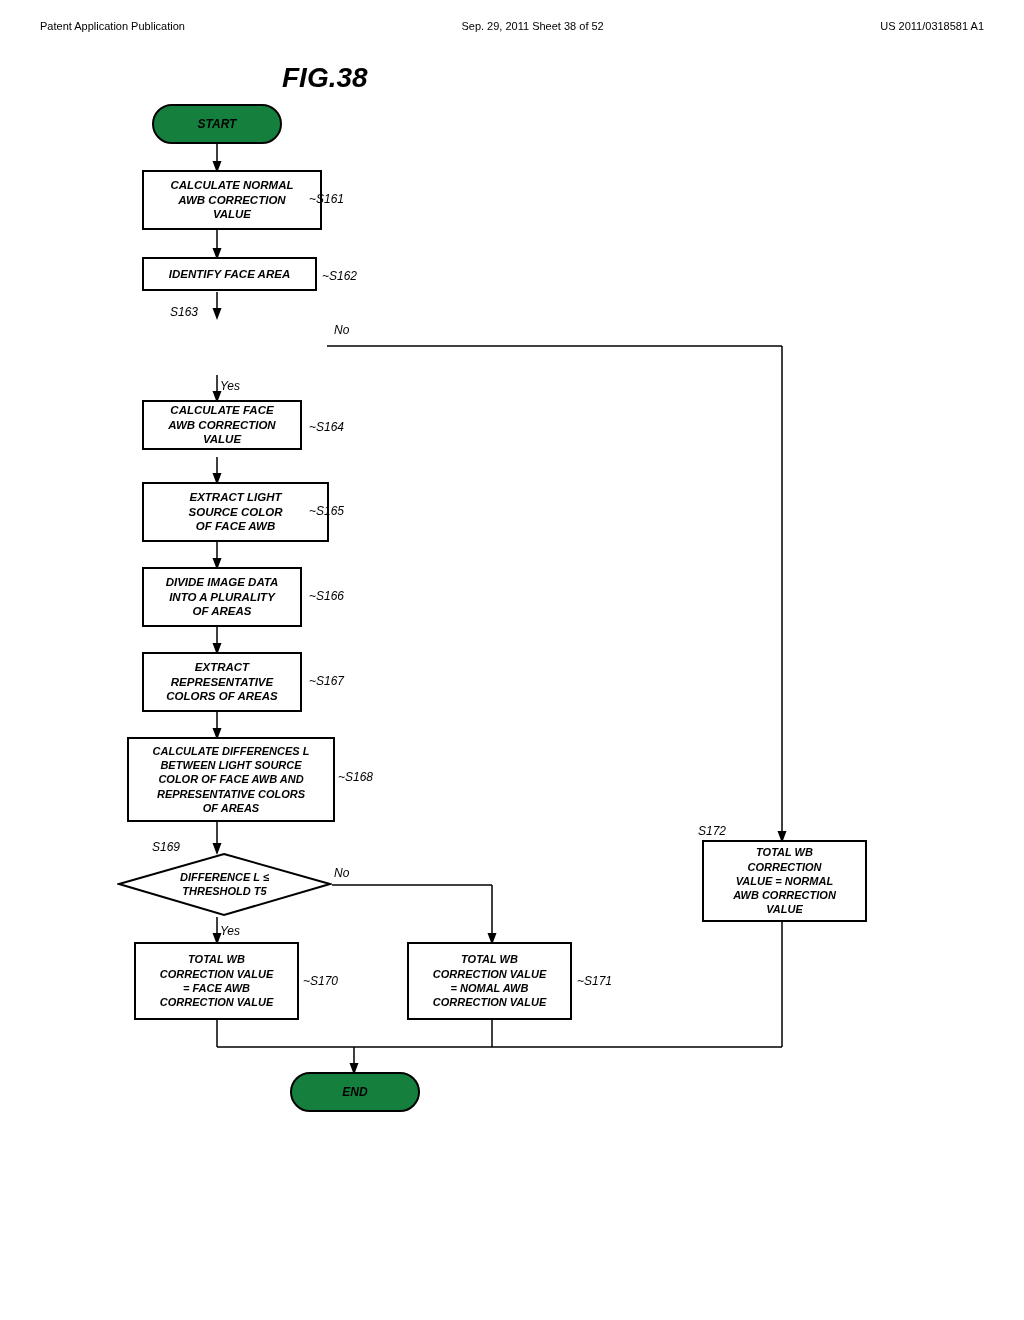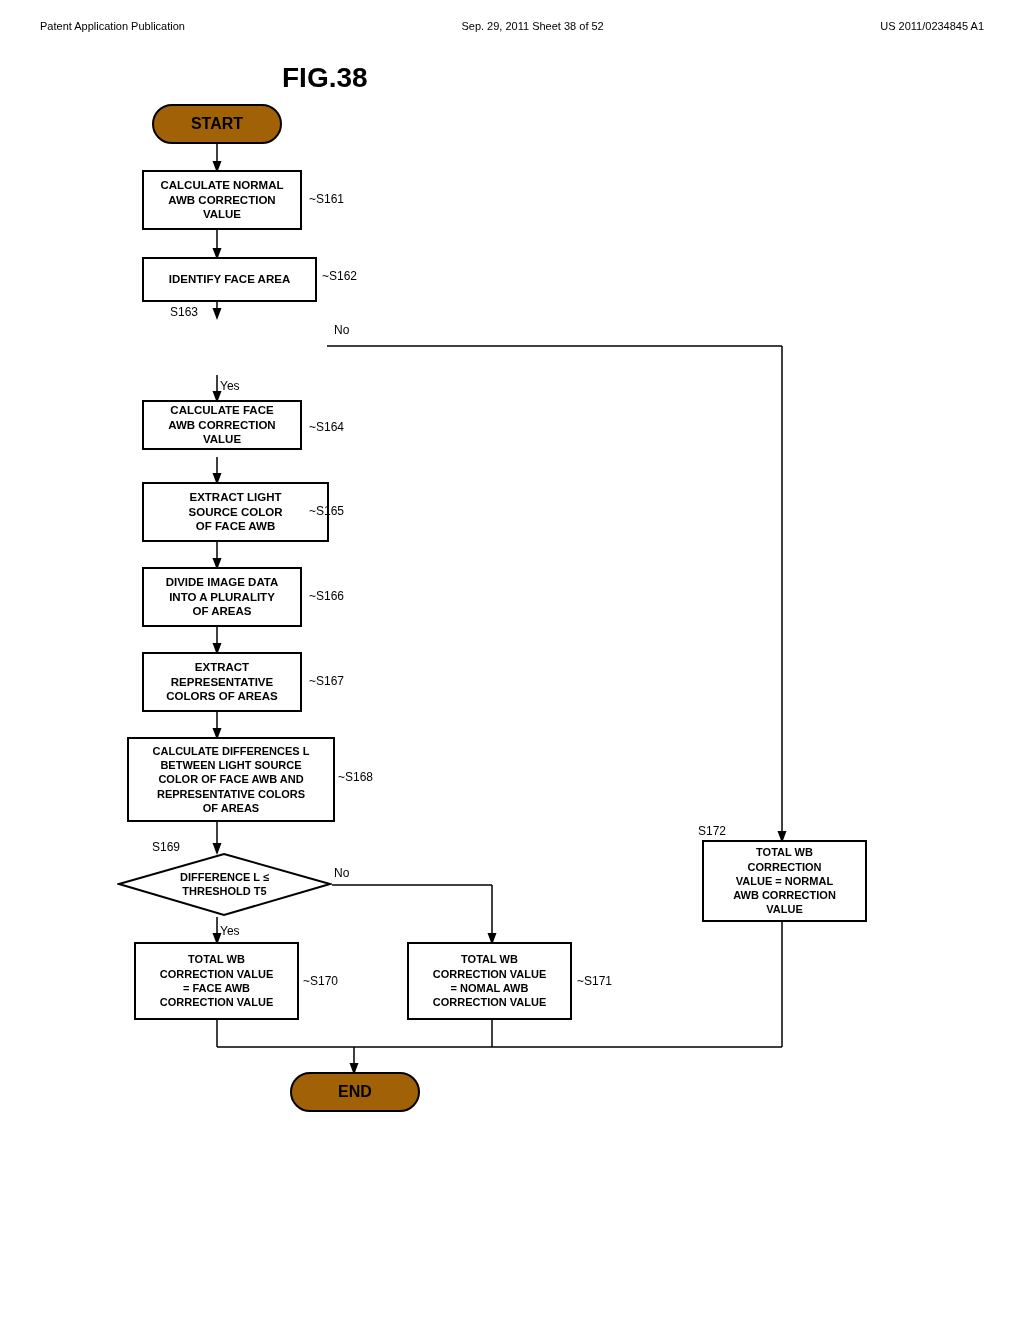--- a/index.html
+++ b/index.html
@@ -23,20 +23,21 @@
       align-items: flex-end;
       margin-bottom: 30px;
       font-size: 11px;
       color: #000;
     }
 
     .diagram-area {
       position: relative;
       width: 900px;
       margin: 0 auto;
+      font-style: italic;
     }
 
     .fig-title {
       font-size: 28px;
       font-weight: bold;
       position: absolute;
       top: 0;
       left: 220px;
     }
 
@@ -50,27 +51,27 @@
       justify-content: center;
       text-align: center;
       font-size: 11.5px;
       font-weight: bold;
       line-height: 1.3;
     }
 
     .fc-rounded {
       position: absolute;
       border: 2px solid #000;
-      background: #a16207;
+      background: #15803d;
       border-radius: 30px;
       display: flex;
       align-items: center;
       justify-content: center;
       text-align: center;
-      font-size: 16px;
+      font-size: 12px;
       font-weight: bold;
     }
 
     
     .fc-diamond-container {
       position: absolute;
     }
     .fc-diamond-text {
       position: absolute;
       top: 50%;
@@ -100,21 +101,21 @@
       pointer-events: none;
     }
   </style>
 </head>
 <body>
 
 <div class="page">
   <div class="header">
     <span>Patent Application Publication</span>
     <span>Sep. 29, 2011  Sheet 38 of 52</span>
-    <span>US 2011/0234845 A1</span>
+    <span>US 2011/0318581 A1</span>
   </div>
 
   <div class="diagram-area" style="height:1200px;">
 
     <span class="fig-title">FIG.38</span>
 
     <svg class="arrows-svg" viewBox="0 0 900 1200" xmlns="http://www.w3.org/2000/svg">
       <defs>
         <marker id="arrow" markerWidth="8" markerHeight="8" refX="6" refY="3" orient="auto">
           <path d="M0,0 L0,6 L8,3 z" fill="#000"></path>
@@ -165,28 +166,28 @@
 
       <text x="272" y="815" font-size="12" font-family="Arial">No</text>
 
       <text x="158" y="873" font-size="12" font-family="Arial">Yes</text>
     </svg>
 
     <div class="fc-rounded" style="left:90px; top:42px; width:130px; height:40px;">
       <span>START</span>
     </div>
 
-    <div class="fc-box" style="left:80px; top:108px; width:160px; height:60px; padding:4px;">
+    <div class="fc-box" style="left:80px; top:108px; width:180px; height:60px; padding:4px;">
       <span style="white-space:pre-line;">CALCULATE NORMAL
 AWB CORRECTION
 VALUE</span>
     </div>
     <span class="step-label" style="left:247px; top:130px;">~S161</span>
 
-    <div class="fc-box" style="left:80px; top:195px; width:175px; height:45px; padding:3px;">
+    <div class="fc-box" style="left:80px; top:195px; width:175px; height:34px; padding:3px;">
       <span>IDENTIFY FACE AREA</span>
     </div>
     <span class="step-label" style="left:260px; top:207px;">~S162</span>
 
     <span class="step-label" style="left:108px; top:243px; font-size:12px;">S163</span>
 
     <div class="fc-box" style="left:80px; top:338px; width:160px; height:50px; padding:4px;">
       <span style="white-space:pre-line;">CALCULATE FACE
 AWB CORRECTION
 VALUE</span>

